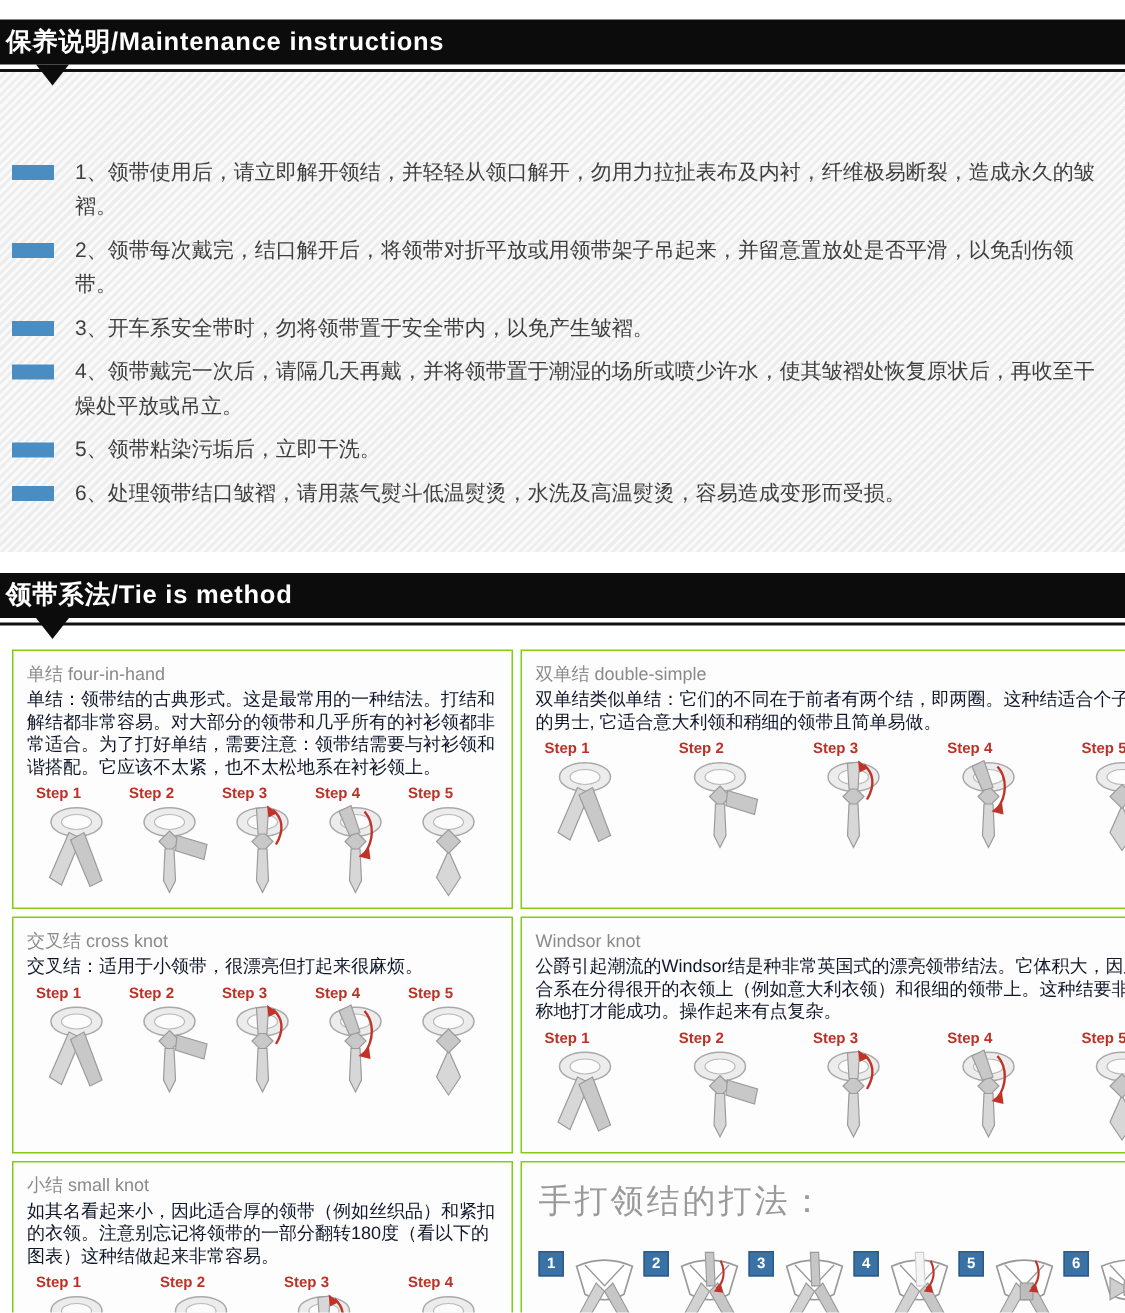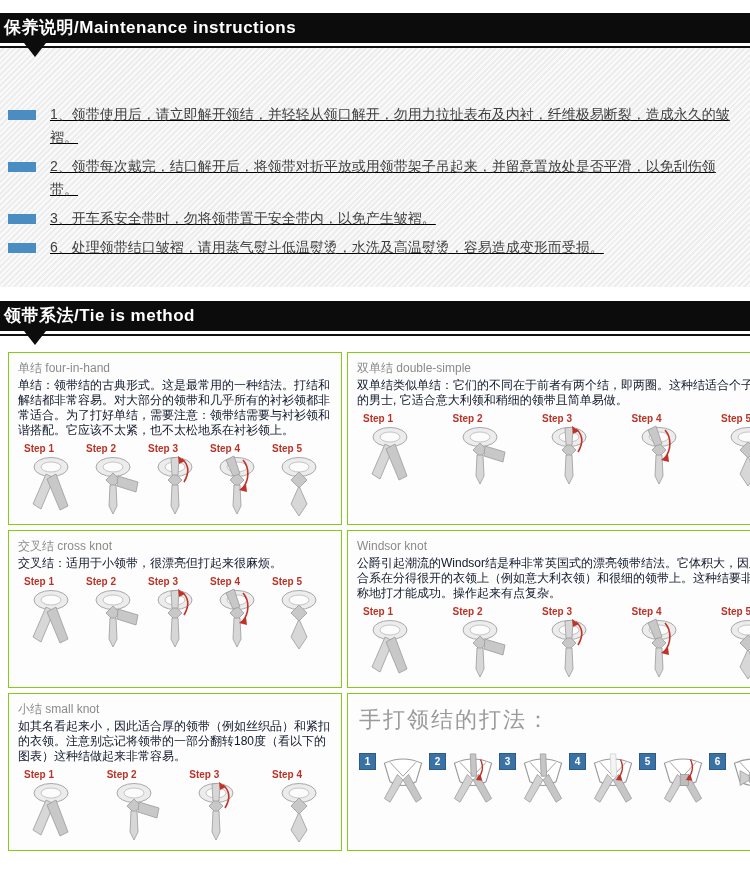--- a/index.html
+++ b/index.html
@@ -23,21 +23,21 @@
     border-left:11px solid transparent;border-right:11px solid transparent;
     border-top:14px solid #0c0c0c;
   }
 
   
   .maint{
     background:#f3f3f3;
     background-image:repeating-linear-gradient(135deg,rgba(255,255,255,.55) 0 2px,rgba(0,0,0,.025) 2px 4px);
     padding:55px 8px 22px 8px;
   }
-  .m-item{display:flex;margin-bottom:6px;text-decoration:underline;}
+  .m-item{display:flex;margin-bottom:6px;}
   .m-bullet{
     flex:0 0 28px;width:28px;height:10px;background:#4a8dc2;
     margin-top:7px;margin-right:14px;
   }
   .m-text{
     font-size:14px;line-height:23px;color:#3f3f3f;width:690px;
   }
 
   
   .tiehdr{margin-top:14px;}
@@ -93,20 +93,28 @@
     <div class="m-item">
       <span class="m-bullet"></span>
       <span class="m-text">2、领带每次戴完，结口解开后，将领带对折平放或用领带架子吊起来，并留意置放处是否平滑，以免刮伤领带。</span>
     </div>
     <div class="m-item">
       <span class="m-bullet"></span>
       <span class="m-text">3、开车系安全带时，勿将领带置于安全带内，以免产生皱褶。</span>
     </div>
     <div class="m-item">
       <span class="m-bullet"></span>
+      <span class="m-text">4、领带戴完一次后，请隔几天再戴，并将领带置于潮湿的场所或喷少许水，使其皱褶处恢复原状后，再收至干燥处平放或吊立。</span>
+    </div>
+    <div class="m-item">
+      <span class="m-bullet"></span>
+      <span class="m-text">5、领带粘染污垢后，立即干洗。</span>
+    </div>
+    <div class="m-item">
+      <span class="m-bullet"></span>
       <span class="m-text">6、处理领带结口皱褶，请用蒸气熨斗低温熨烫，水洗及高温熨烫，容易造成变形而受损。</span>
     </div>
   </div>
 
   <div class="hdr tiehdr">
     <div class="bar">
       <span>领带系法/Tie is method</span>
     </div>
     <div class="line"></div>
     <div class="tri"></div>

